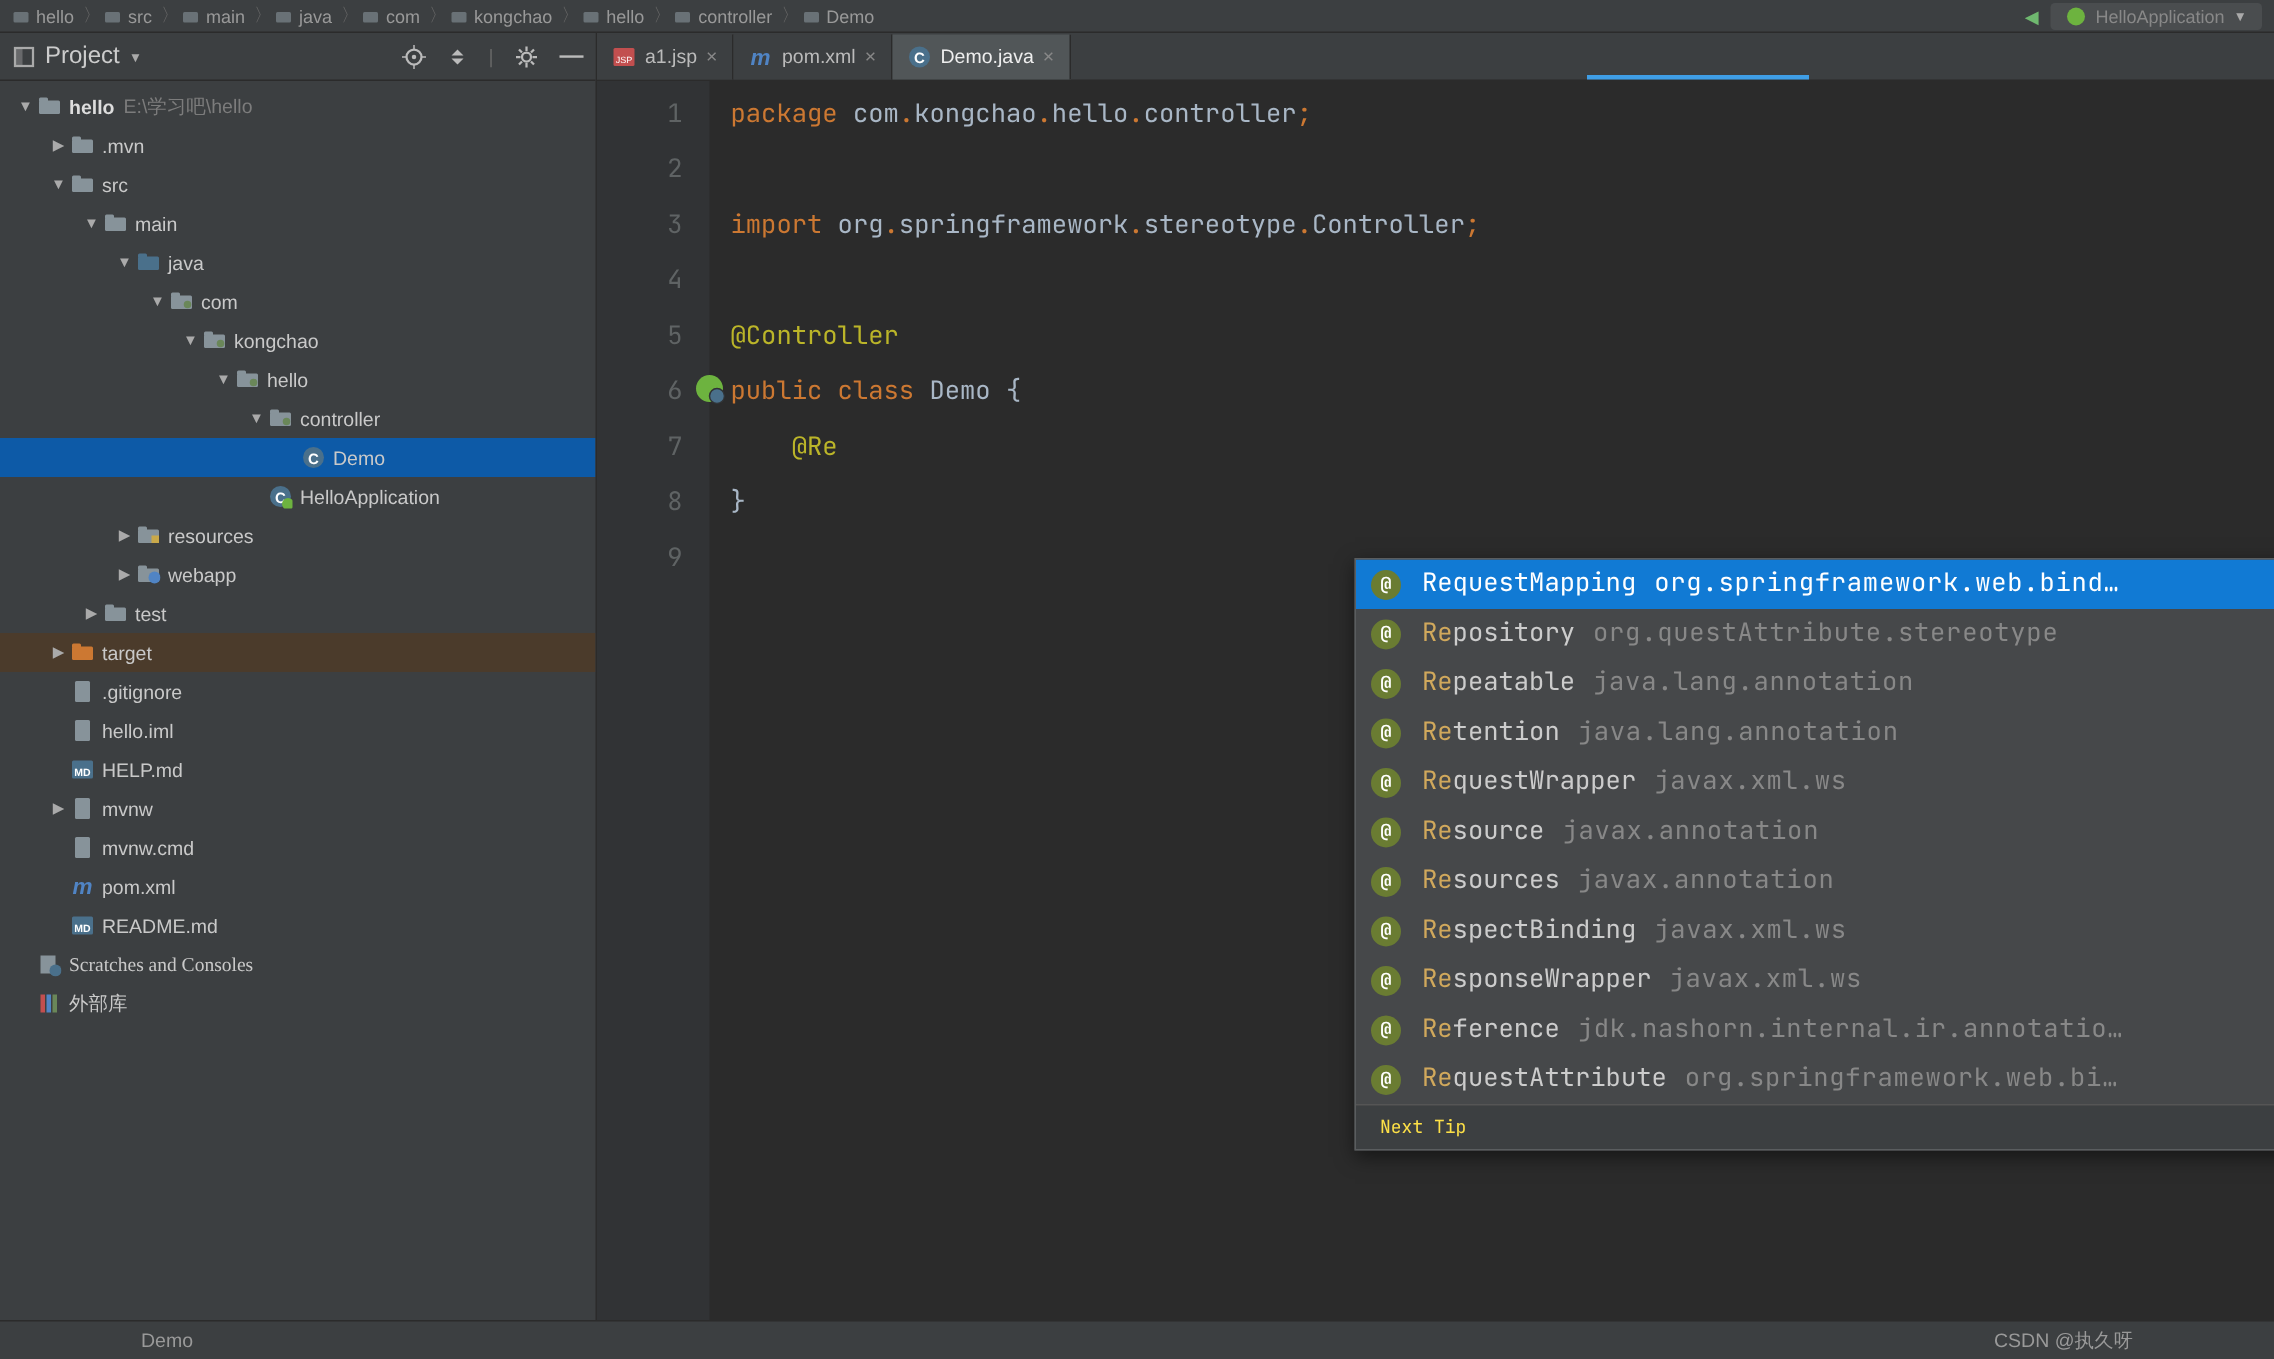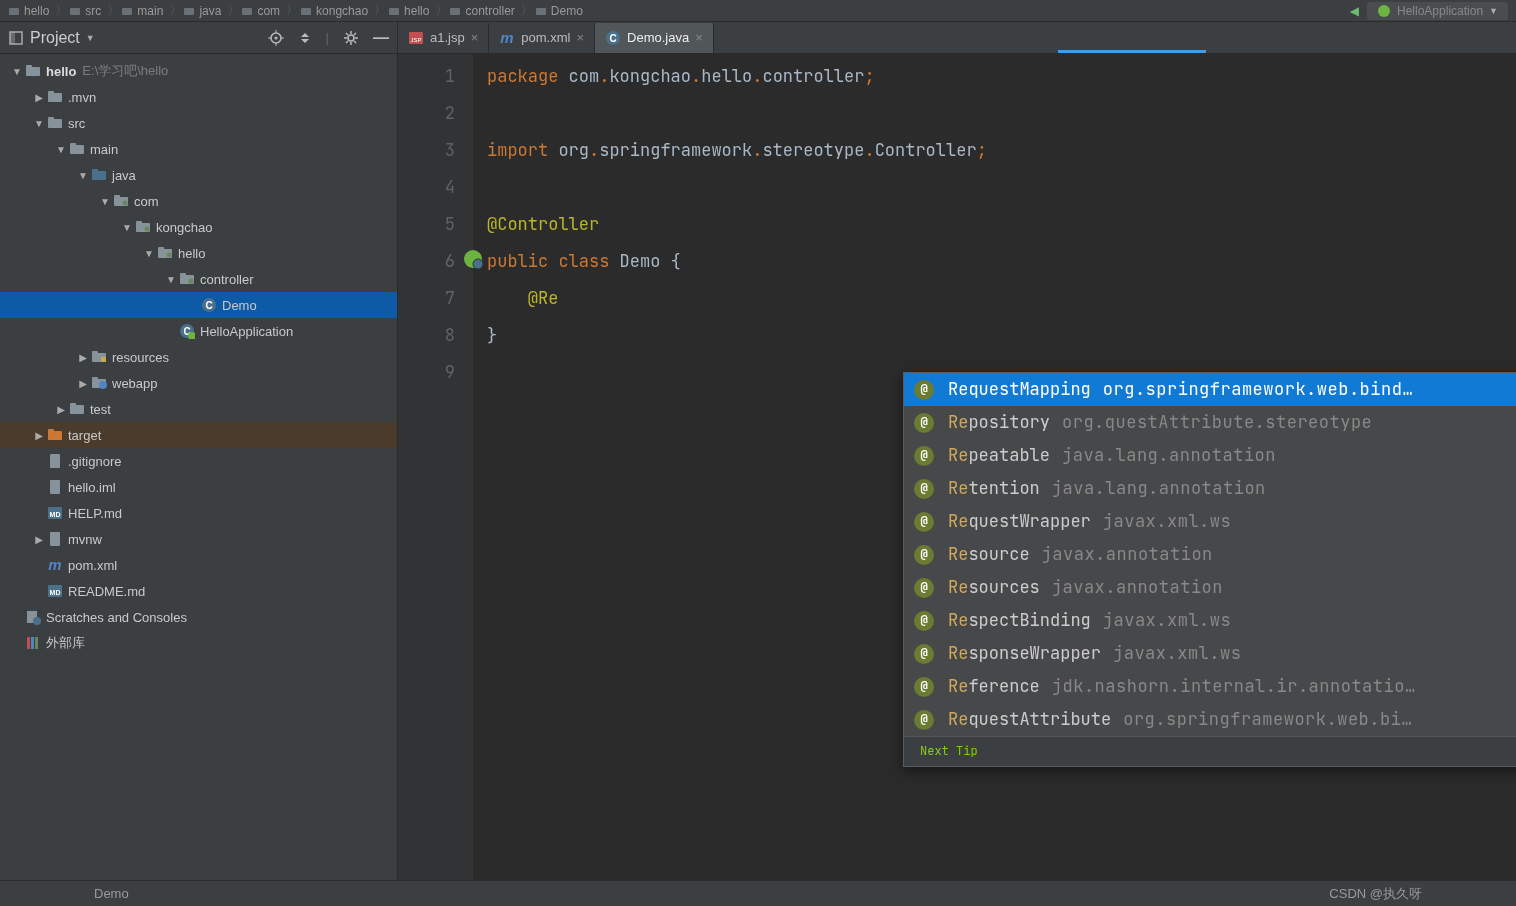--- a/index.html
+++ b/index.html
@@ -62,21 +62,21 @@
 .popup-list { max-height:370px; overflow:hidden; }
 .popup-row { height:33px; display:flex; align-items:center; padding:0 10px; font-family:"JetBrains Mono","Consolas",monospace; font-size:17px; cursor:pointer; }
 .popup-row.sel { background:#117ad4; }
 .popup-row.sel .n-pre, .popup-row.sel .n-rest, .popup-row.sel .n-desc { color:#fff; }
 .pop-icon { width:20px; height:20px; border-radius:50%; display:flex; align-items:center; justify-content:center; font-size:12px; font-weight:bold; color:#fff; margin-right:14px; }
 .pop-icon.yel { background:#6a7c32; }
 .n-pre { color:#d0a85c; }
 .n-rest { color:#ccc; }
 .n-desc { color:#888; margin-left:12px; letter-spacing:.5px; }
 .popup-foot { height:30px; display:flex; align-items:center; padding:0 10px; background:#3c3f41; border-top:1px solid #555; font-size:12px; color:#888; }
-.popup-foot .nt { color:#84cc16; margin-left:6px; }
+.popup-foot .nt { color:#fde047; margin-left:6px; }
 
 
 .status { height:26px; background:#3c3f41; display:flex; align-items:center; padding:0 94px; color:#999; font-size:13px; border-top:1px solid #2b2b2b; }
 .status .r { margin-left:auto; }
 
 
 .ime { position:absolute; right:0; top:502px; background:#fff; border-radius:6px 0 0 6px; padding:6px 6px 6px 8px; display:flex; align-items:center; gap:6px; box-shadow:0 2px 6px rgba(0,0,0,.4); }
 .ime .s { width:24px; height:24px; background:#ff6a00; border-radius:4px; color:#fff; display:flex; align-items:center; justify-content:center; font-weight:bold; font-style:italic; font-size:16px; }
 .ime .t { color:#2a6dc9; font-size:16px; }
 
@@ -402,37 +402,46 @@
           <span class="icon">
             <svg width="14" height="16">
               <rect x="2" y="1" width="10" height="14" rx="1" fill="#87939a"></rect>
             </svg>
           </span>
           <span class="label">mvnw</span>
         </div>
         <div class="tree-row" style="padding-left: 32px;">
           <span class="chev"></span>
           <span class="icon">
+            <svg width="14" height="16">
+              <rect x="2" y="1" width="10" height="14" rx="1" fill="#87939a"></rect>
+            </svg>
+          </span>
+          <span class="label">mvnw.cmd</span>
+        </div>
+        <div class="tree-row" style="padding-left: 32px;">
+          <span class="chev"></span>
+          <span class="icon">
             <svg width="16" height="16">
               <text x="8" y="13" text-anchor="middle" fill="#5084c4" font-size="15" font-weight="bold" font-style="italic">m</text>
             </svg>
           </span>
           <span class="label">pom.xml</span>
         </div>
         <div class="tree-row" style="padding-left: 32px;">
           <span class="chev"></span>
           <span class="icon">
             <svg width="16" height="16">
               <rect x="1" y="2" width="14" height="12" rx="1" fill="#4a708b"></rect>
               <text x="8" y="12" text-anchor="middle" fill="#fff" font-size="7" font-weight="bold">MD</text>
             </svg>
           </span>
           <span class="label">README.md</span>
         </div>
-        <div class="tree-row" style="padding-left: 10px;">
+        <div class="tree-row" style="padding-left: 10px; font-family: Liberation Serif, serif;">
           <span class="chev"></span>
           <span class="icon">
             <svg width="16" height="16">
               <rect x="2" y="2" width="10" height="12" fill="#87939a"></rect>
               <circle cx="12" cy="12" r="4" fill="#4a708b"></circle>
             </svg>
           </span>
           <span class="label">Scratches and Consoles</span>
         </div>
         <div class="tree-row" style="padding-left: 10px;">

